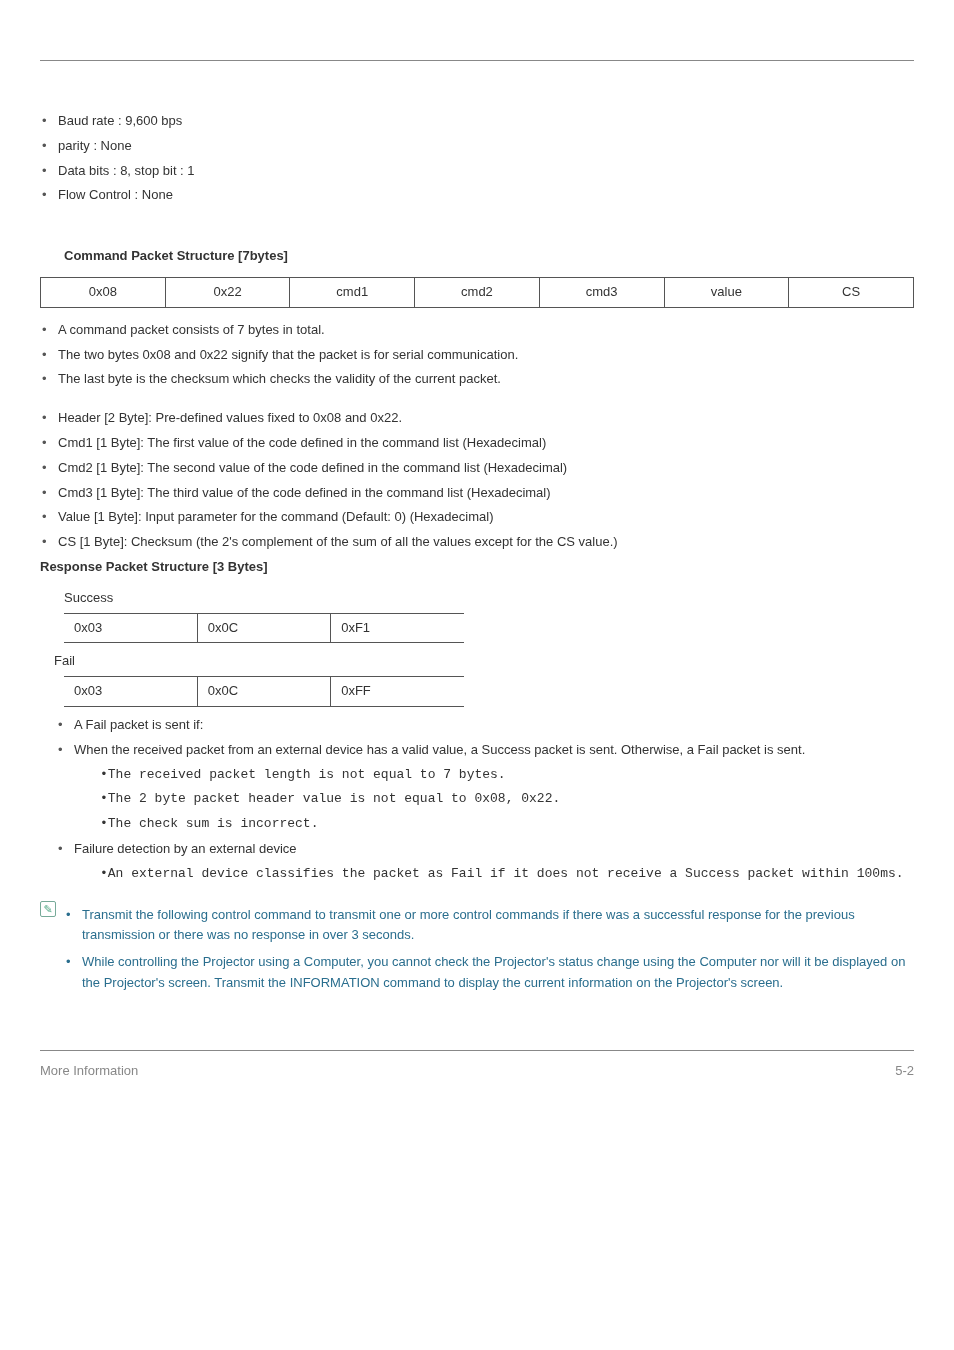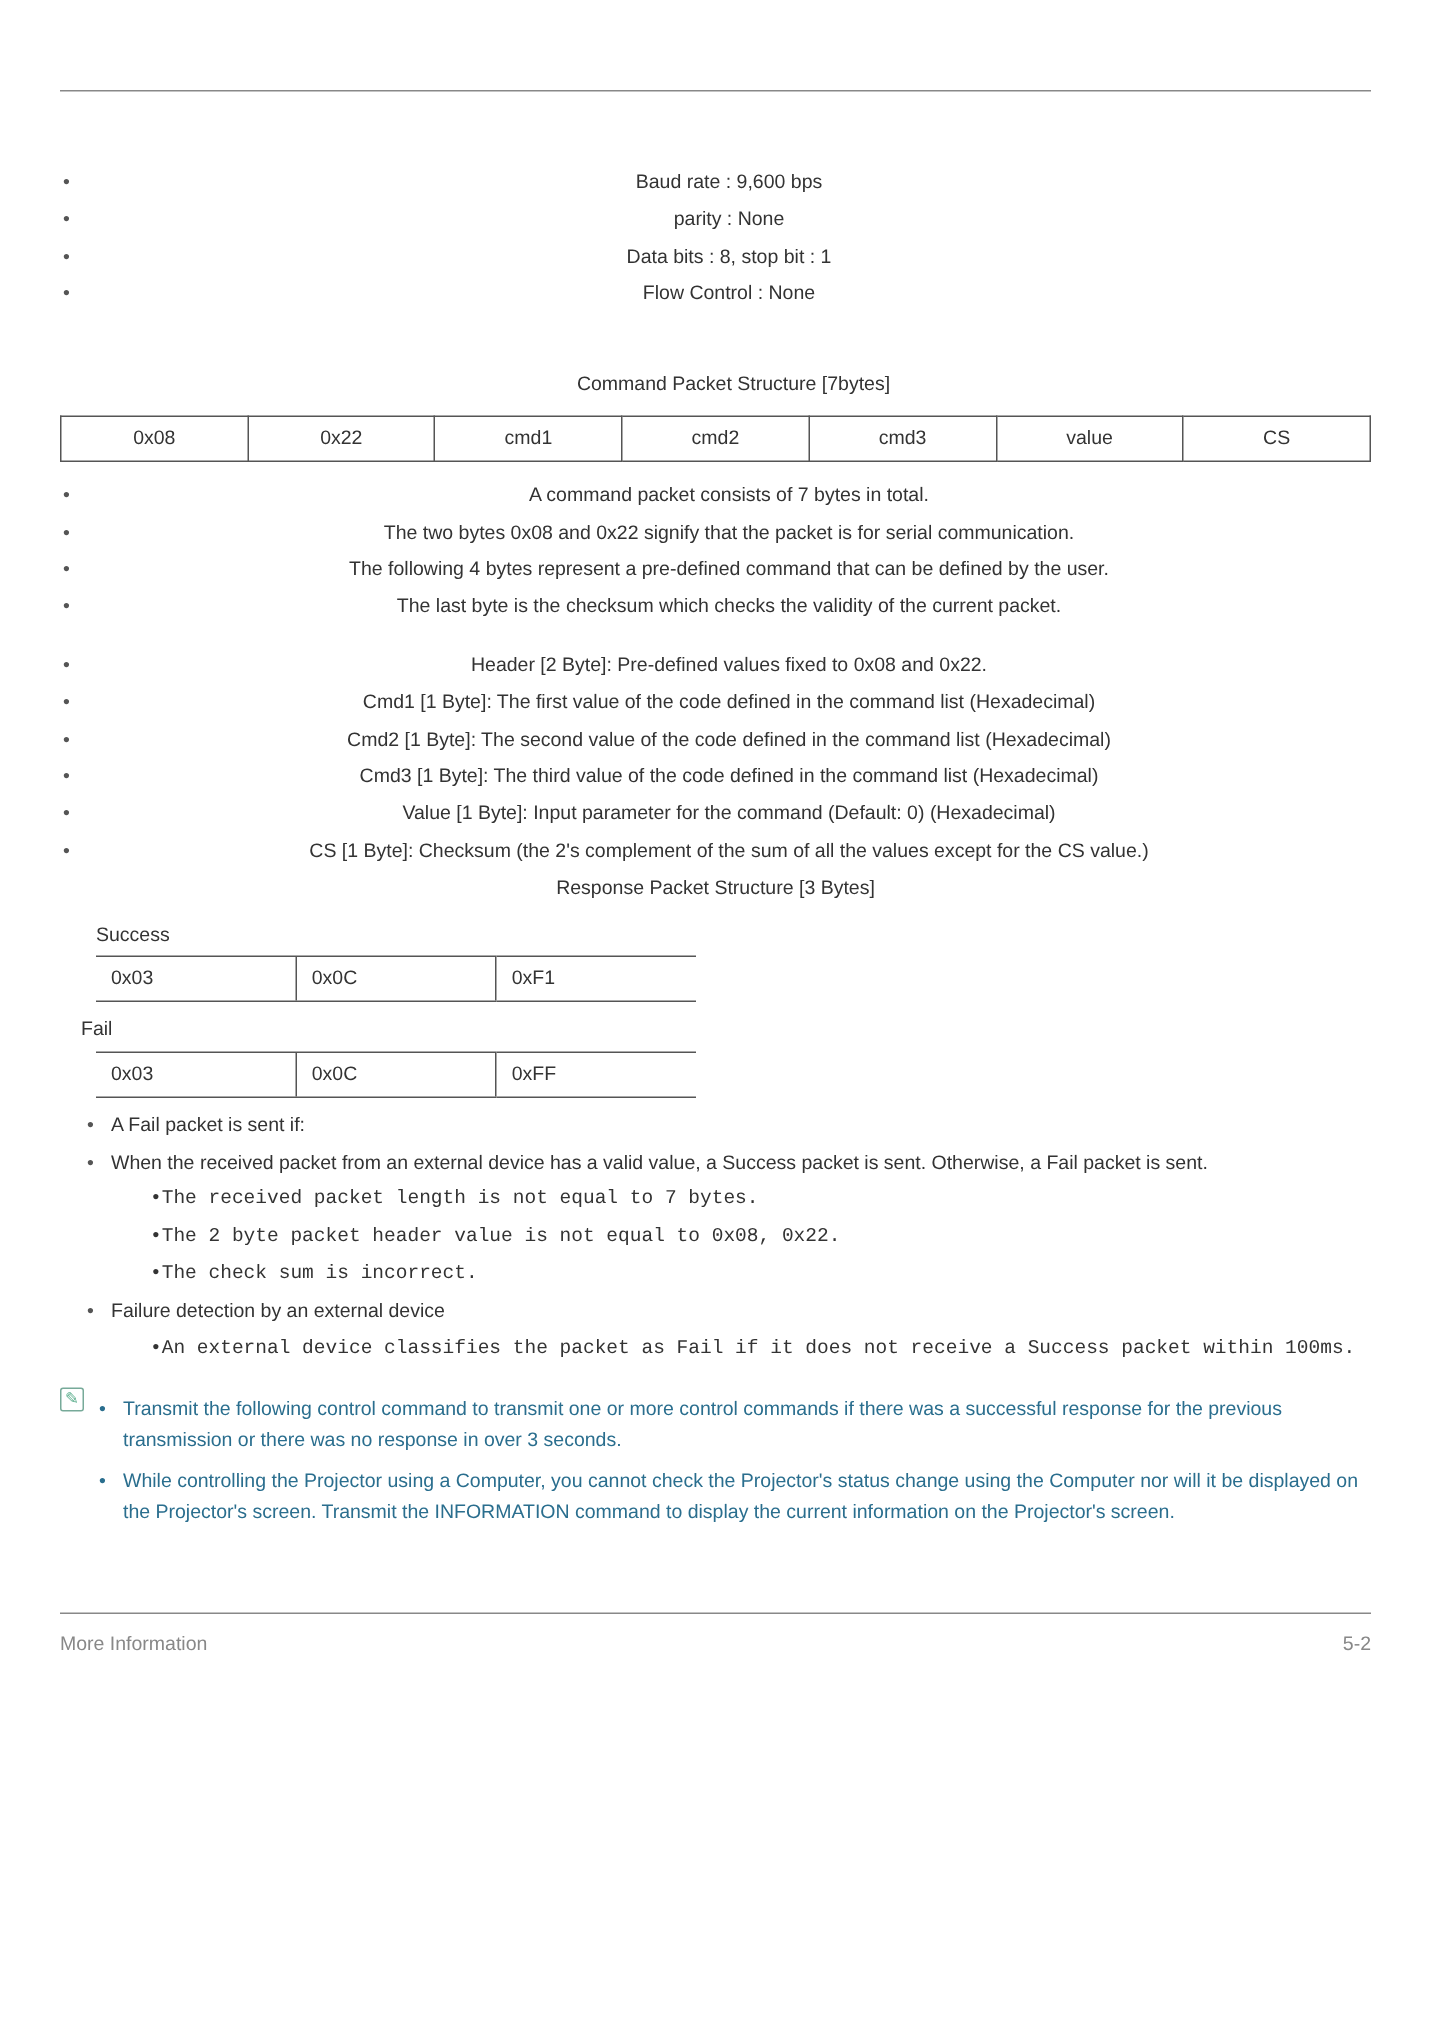--- a/index.html
+++ b/index.html
@@ -9,23 +9,23 @@
     color: #333;
     width: 954px;
     margin: 0 auto;
     padding: 0 40px;
     font-size: 13px;
     line-height: 1.6;
   }
   .hr-top { border-top: 1px solid #888; margin: 60px 0 50px 0; }
   .hr-bottom { border-top: 1px solid #888; margin: 50px 0 10px 0; }
   ul.bullets { list-style: none; padding: 0; margin: 0 0 40px 0; }
-  ul.bullets > li { position: relative; padding-left: 18px; margin: 4px 0; text-align: center; }
+  ul.bullets > li { position: relative; padding-left: 18px; margin: 4px 0; }
   ul.bullets > li::before { content: "•"; position: absolute; left: 2px; color: #555; }
-  .section-title { font-weight: normal; margin: 20px 0 10px 0; color: #333; text-align: center; }
+  .section-title { font-weight: bold; margin: 20px 0 10px 0; color: #333; }
   table.packet {
     width: 100%;
     border-collapse: collapse;
     margin: 6px 0 12px 0;
     font-size: 13px;
   }
   table.packet td {
     border: 1px solid #555;
     padding: 4px 8px;
     text-align: center;
@@ -90,21 +90,20 @@
     <td>cmd3</td>
     <td>value</td>
     <td>CS</td>
   </tr>
 </tbody>
   </table>
 
 <ul class="bullets" style="margin-bottom:18px;">
   <li>A command packet consists of 7 bytes in total.</li>
   <li>The two bytes 0x08 and 0x22 signify that the packet is for serial communication.</li>
-  <li>The following 4 bytes represent a pre-defined command that can be defined by the user.</li>
   <li>The last byte is the checksum which checks the validity of the current packet.</li>
 </ul>
 
 <ul class="bullets" style="margin-bottom:4px;">
   <li>Header [2 Byte]: Pre-defined values fixed to 0x08 and 0x22.</li>
   <li>Cmd1 [1 Byte]: The first value of the code defined in the command list (Hexadecimal)</li>
   <li>Cmd2 [1 Byte]: The second value of the code defined in the command list (Hexadecimal)</li>
   <li>Cmd3 [1 Byte]: The third value of the code defined in the command list (Hexadecimal)</li>
   <li>Value [1 Byte]: Input parameter for the command (Default: 0) (Hexadecimal)</li>
   <li>CS [1 Byte]: Checksum (the 2's complement of the sum of all the values except for the CS value.)</li>

